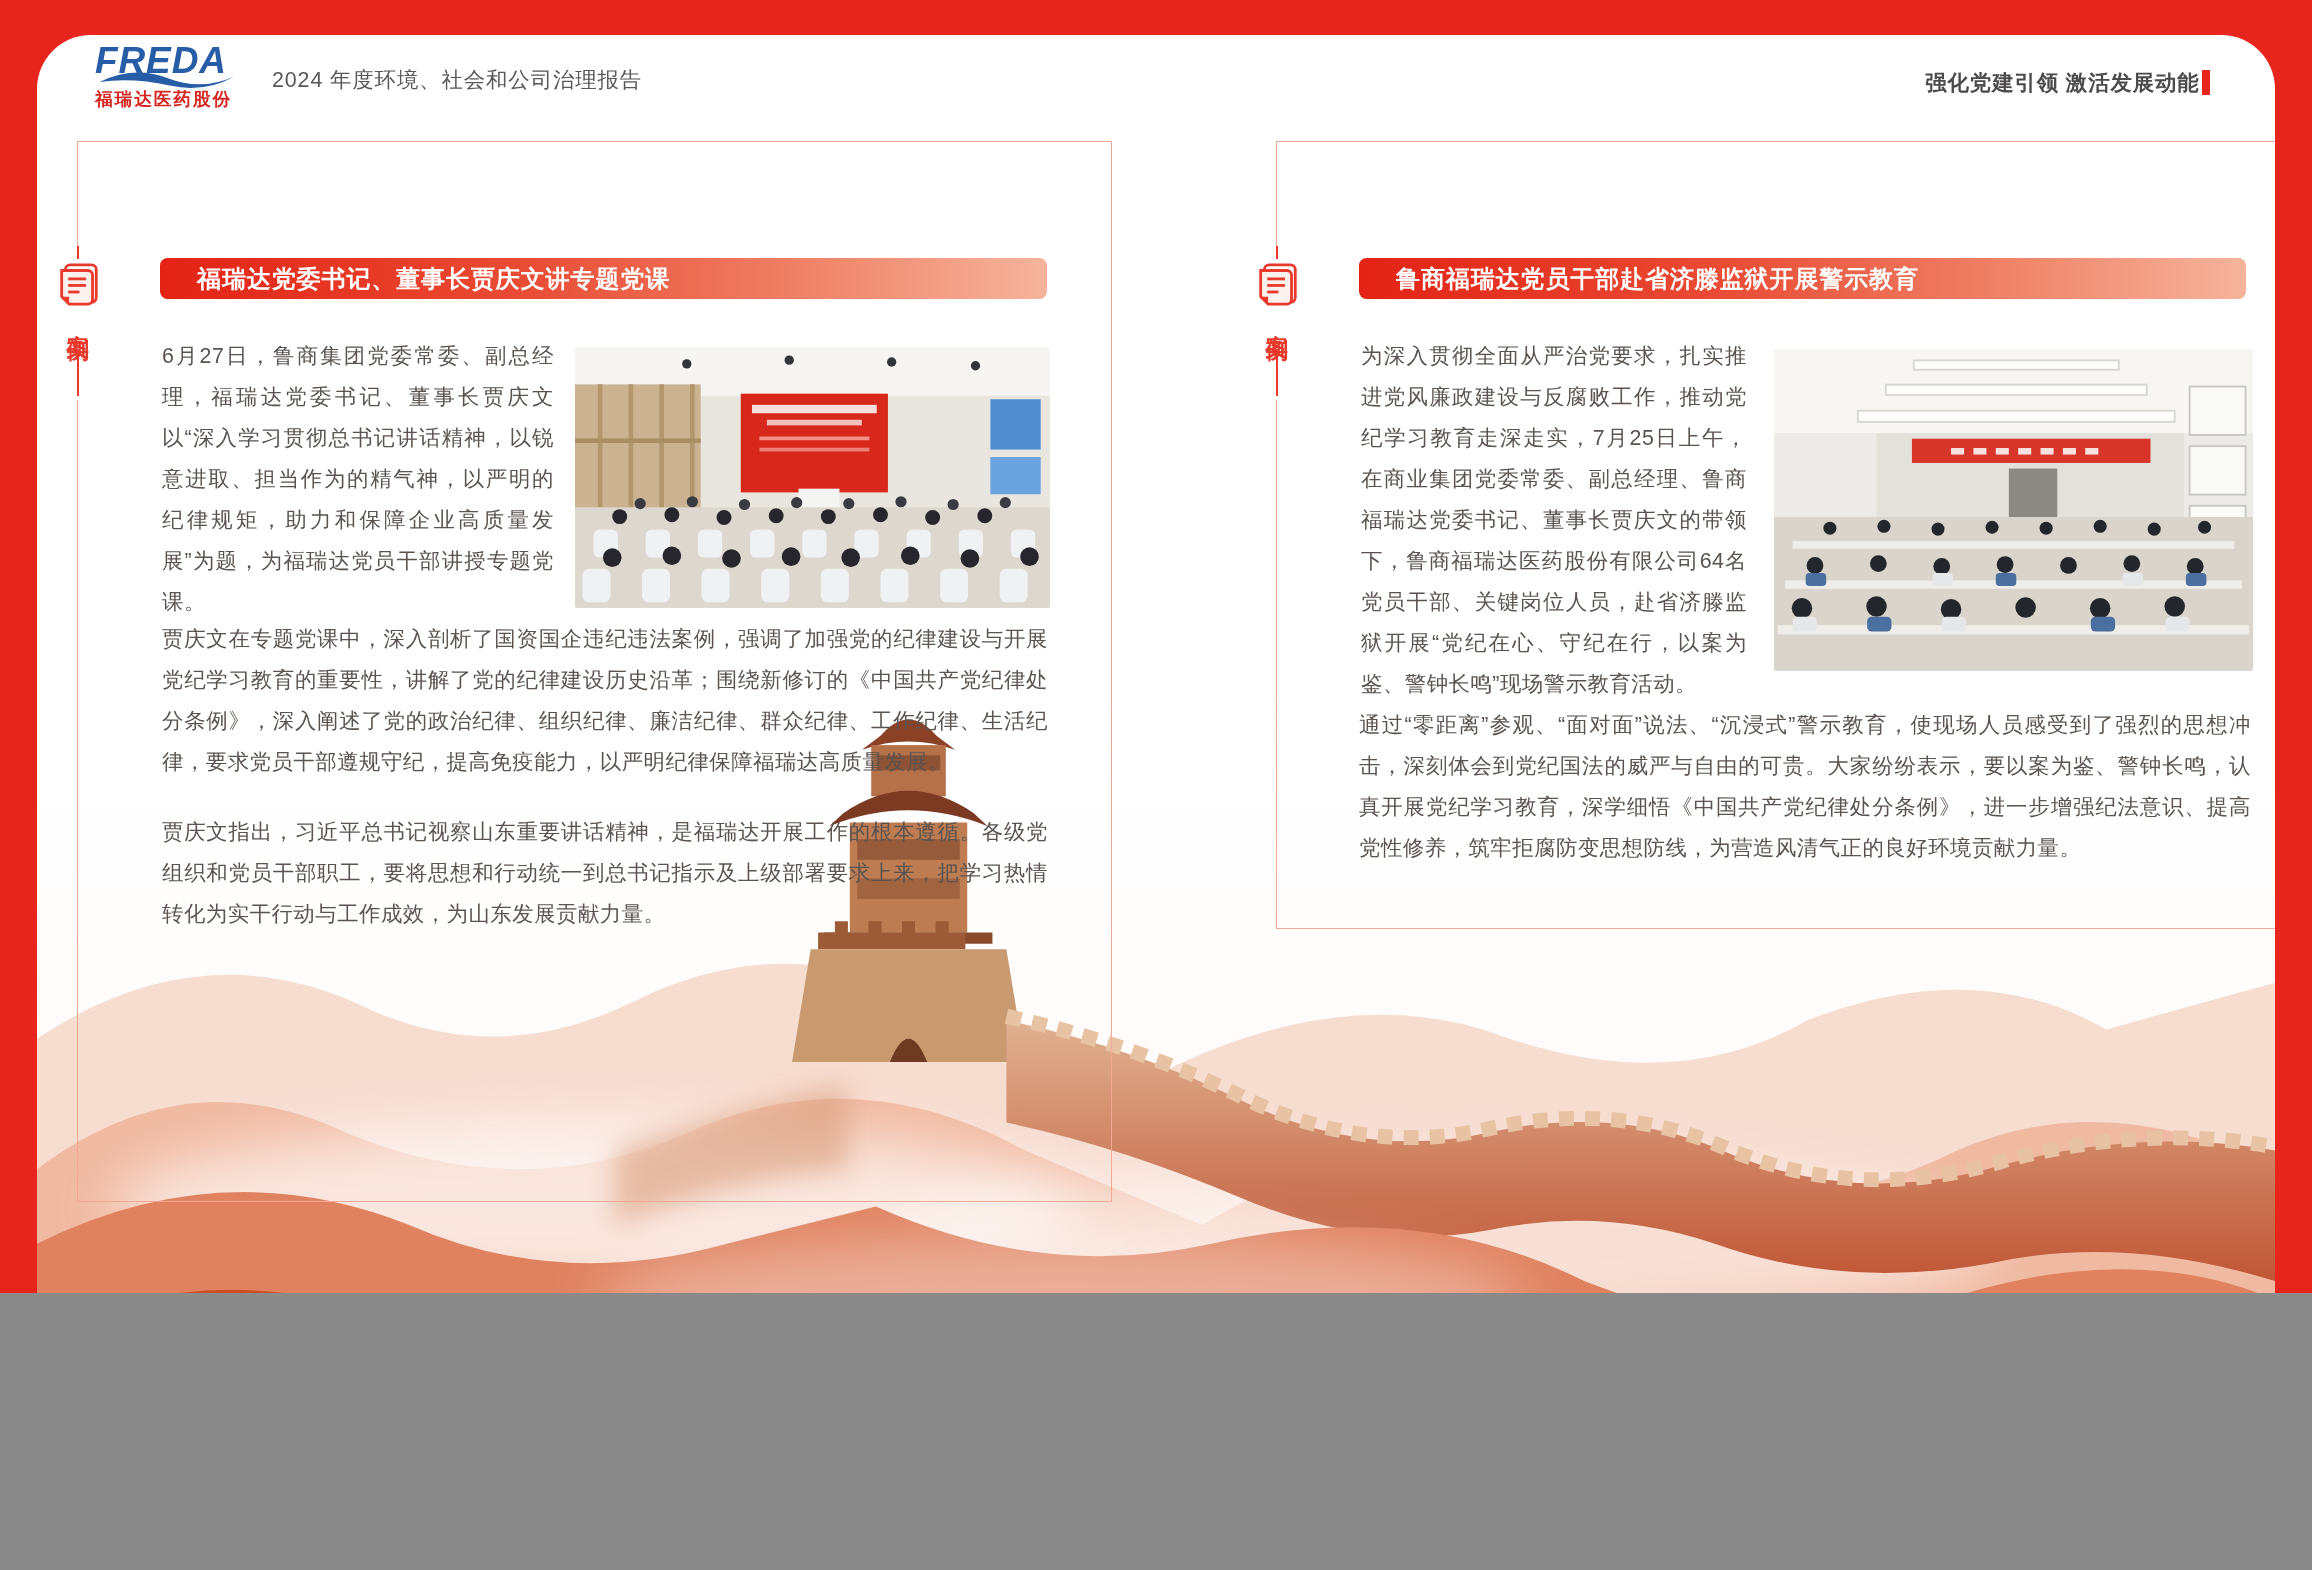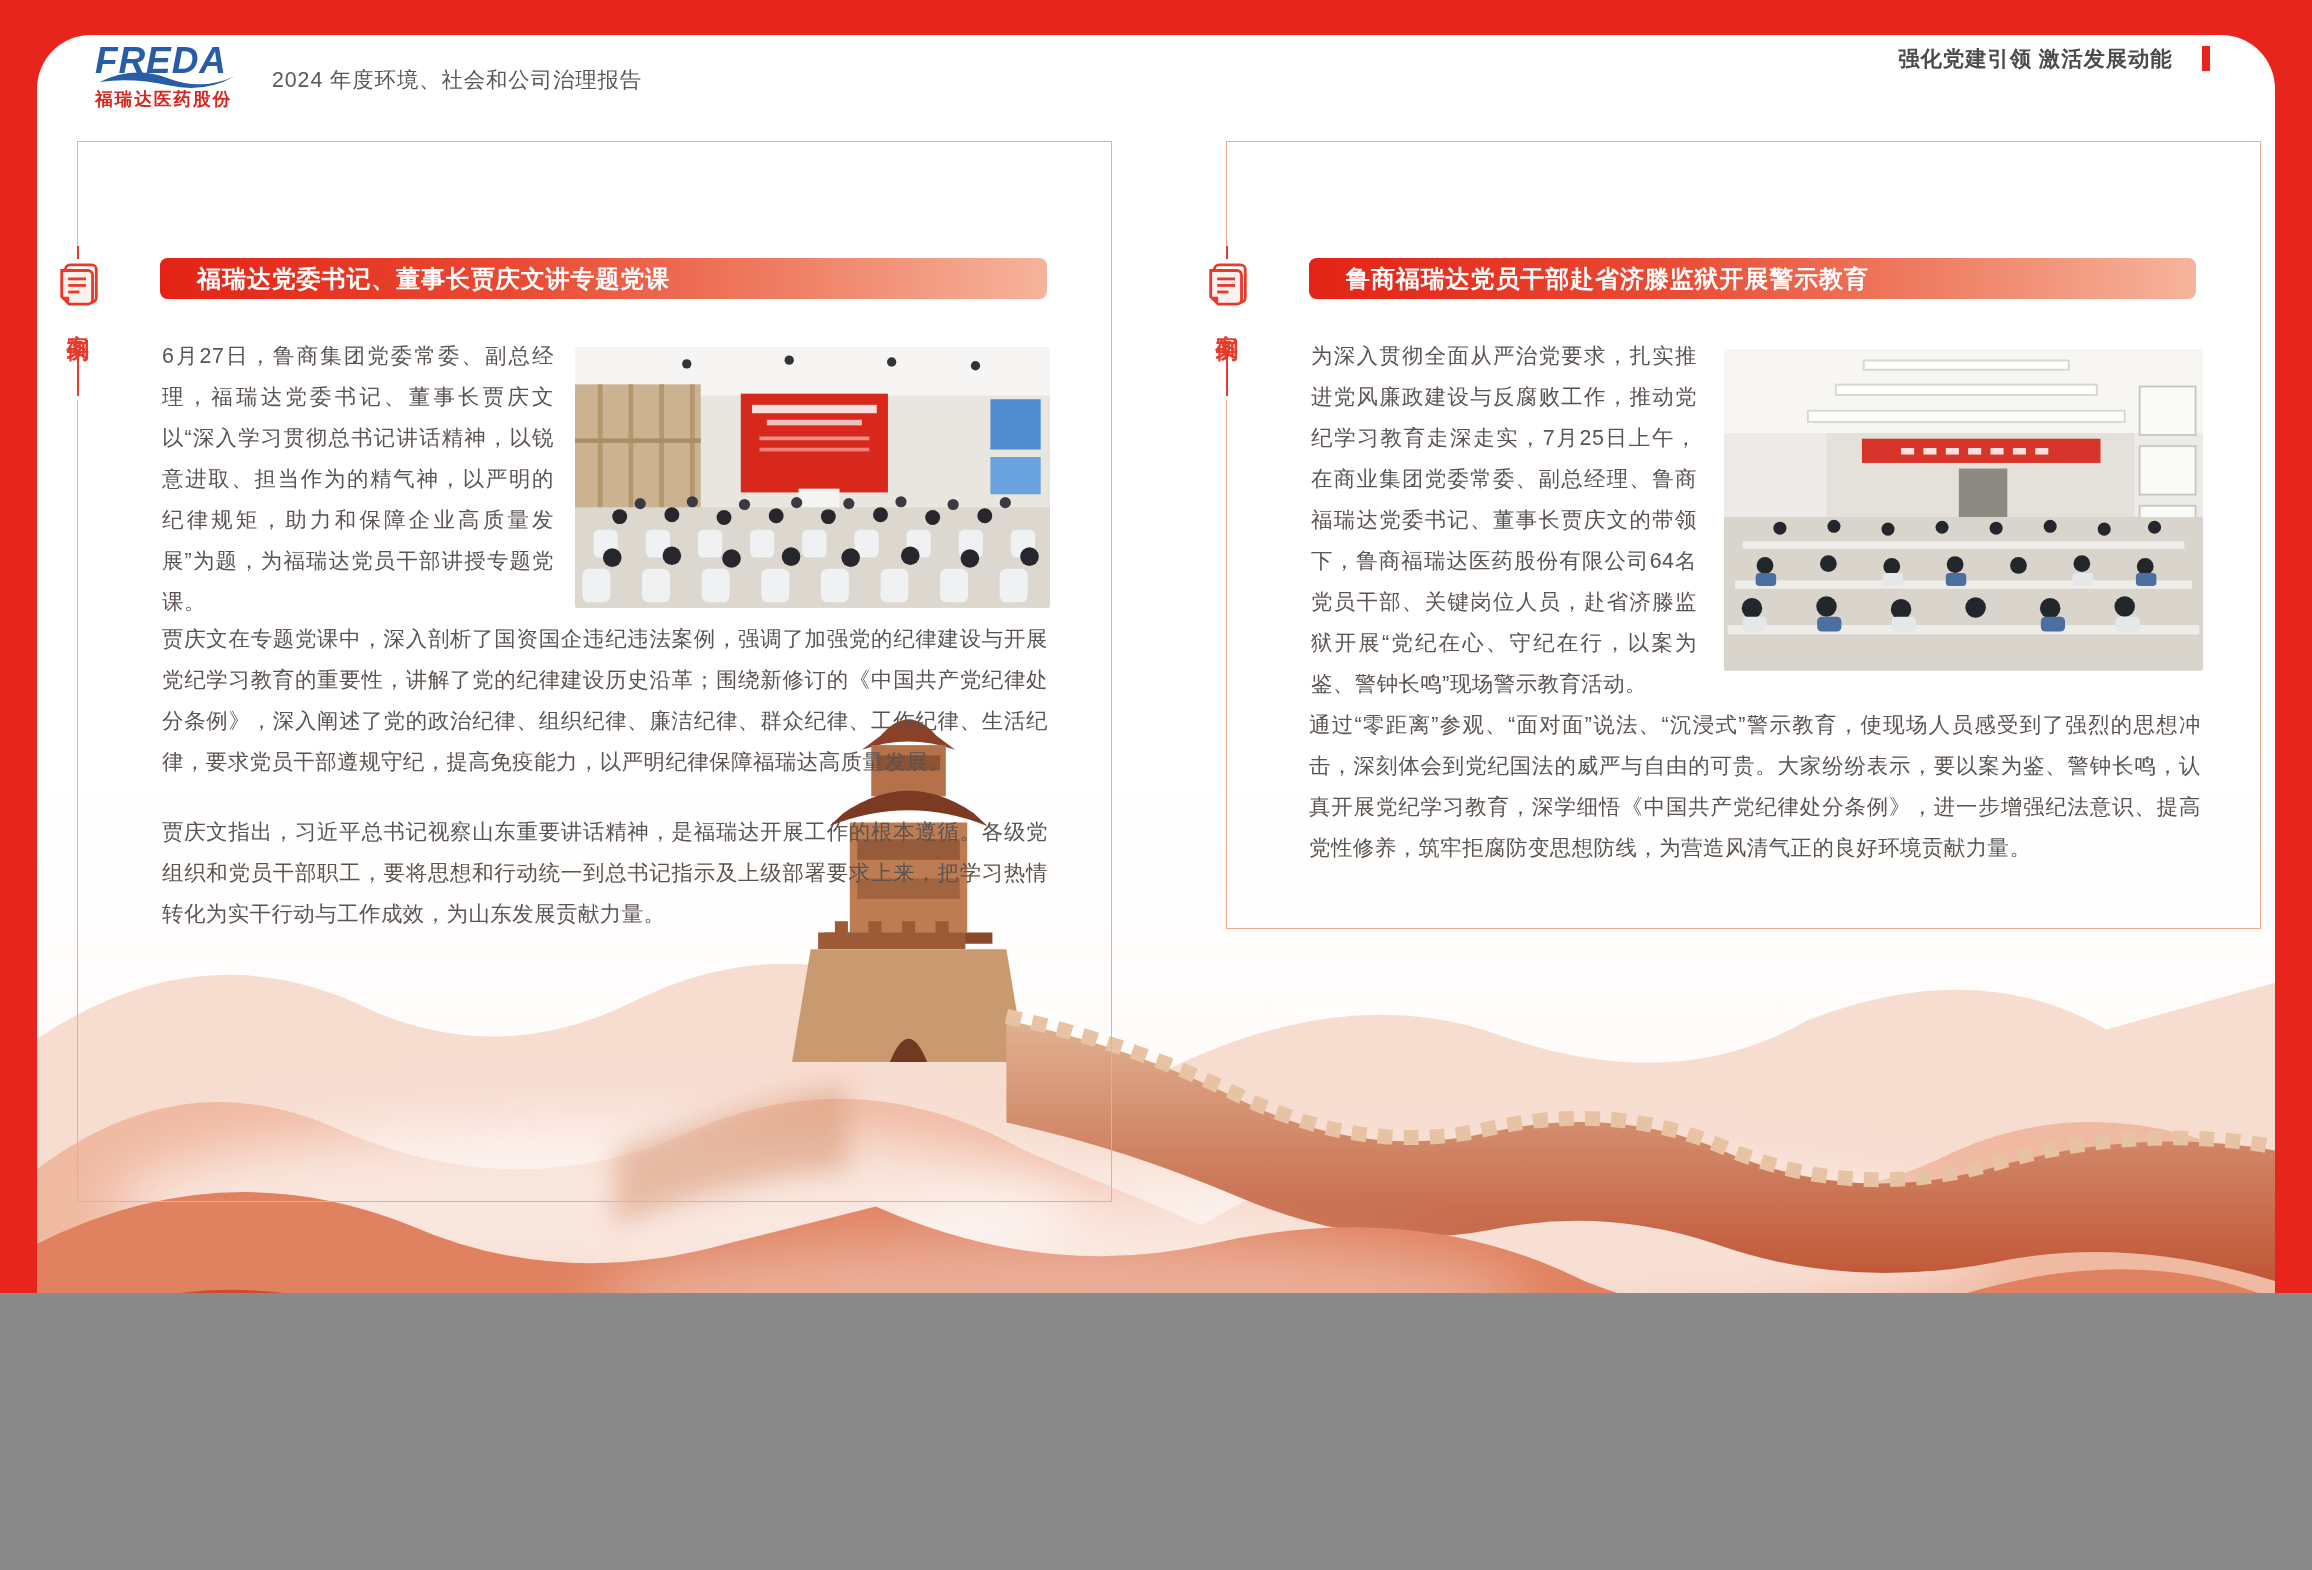--- a/index.html
+++ b/index.html
@@ -21,30 +21,30 @@
   }
   .logo-wave { position:absolute; left:1.9px; top:28px; }
   .logo-sub {
     margin-top:7.5px; font-size:17.7px; font-weight:bold; color:#d5261f; letter-spacing:1.9px;
   }
   .report-title {
     position:absolute; left:235px; top:30px;
     font-size:21.4px; color:#595757; letter-spacing:0.9px;
   }
   .section-title-wrap {
-    position:absolute; right:65px; top:9px; display:flex; align-items:center; gap:29px;
+    position:absolute; right:65px; top:33px; display:flex; align-items:center; gap:2px;
   }
   .section-title { font-size:21.4px; font-weight:600; color:#4c4a4a; letter-spacing:0.9px; }
   .section-bar { width:8.4px; height:25px; background:#e8251c; }
   
   .case-box {
     position:absolute; border:1.9px solid #f3a894; background:transparent;
   }
   .case-box.left  { left:40px;  top:106px; width:1035px; height:1061px; }
-  .case-box.right { left:1189px; top:106px; width:1035px; height:788px; }
+  .case-box.right { left:1239px; top:106px; width:1035px; height:788px; }
   .case-marker {
     position:absolute; left:-26px; top:104px; width:52px;
     display:flex; flex-direction:column; align-items:center;
     background:#ffffff; padding:0 0 3.7px 0;
   }
   .marker-line-top { width:1.9px; height:13px; background:#e8392b; }
   .marker-icon { margin-top:1.9px; }
   .marker-label {
     margin-top:7.5px; writing-mode:vertical-rl; text-orientation:upright;
     font-size:23px; font-weight:bold; color:#e8392b; letter-spacing:5.6px; line-height:1;

